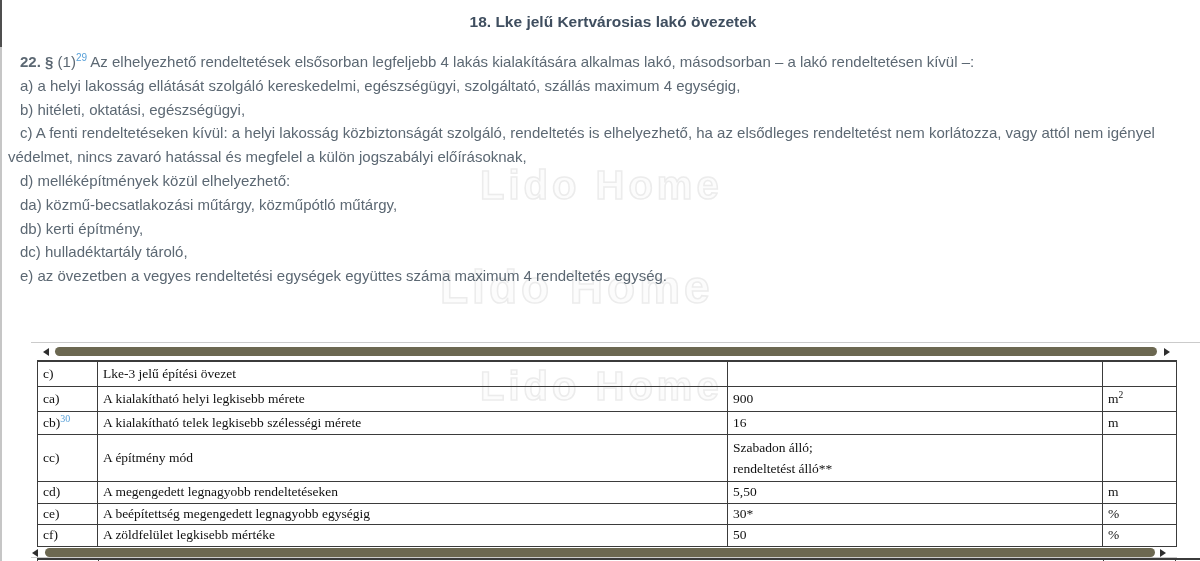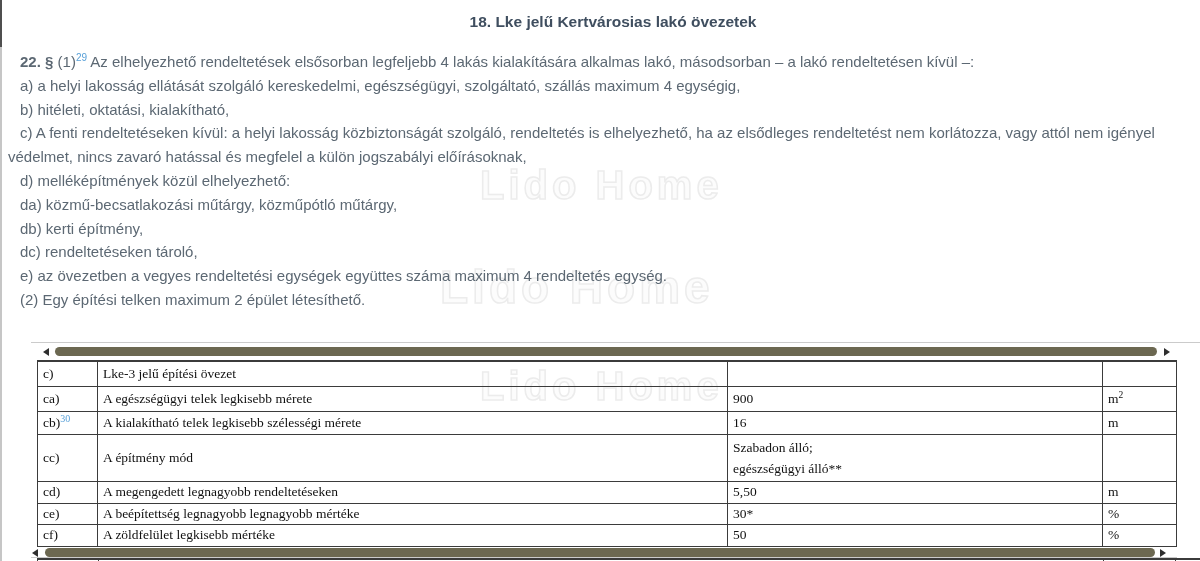--- a/index.html
+++ b/index.html
@@ -56,28 +56,27 @@
 
   <div class="watermark wm1">Lido Home</div>
   <div class="watermark wm2">Lido Home</div>
   <div class="watermark wm3">Lido Home</div>
 
   <div class="title">18. Lke jelű Kertvárosias lakó övezetek</div>
 
   <div class="textblock">
     <p><b>22. §</b> <span>(1)</span><sup class="ref">29</sup> <span>Az elhelyezhető rendeltetések elsősorban legfeljebb 4 lakás kialakítására alkalmas lakó, másodsorban – a lakó rendeltetésen kívül –:</span></p>
     <p>a) a helyi lakosság ellátását szolgáló kereskedelmi, egészségügyi, szolgáltató, szállás maximum 4 egységig,</p>
-    <p>b) hitéleti, oktatási, kialakítható,</p>
+    <p>b) hitéleti, oktatási, egészségügyi,</p>
     <p>c) A fenti rendeltetéseken kívül: a helyi lakosság közbiztonságát szolgáló, rendeltetés is elhelyezhető, ha az elsődleges rendeltetést nem korlátozza, vagy attól nem igényel védelmet, nincs zavaró hatással és megfelel a külön jogszabályi előírásoknak,</p>
     <p>d) melléképítmények közül elhelyezhető:</p>
     <p>da) közmű-becsatlakozási műtárgy, közműpótló műtárgy,</p>
     <p>db) kerti építmény,</p>
-    <p>dc) rendeltetéseken tároló,</p>
+    <p>dc) hulladéktartály tároló,</p>
     <p>e) az övezetben a vegyes rendeltetési egységek együttes száma maximum 4 rendeltetés egység.</p>
-    <p>(2) Egy építési telken maximum 2 épület létesíthető.</p>
   </div>
 
   <div class="hline" style="left:31px;top:342px;width:1169px;"></div>
   <div class="tri tri-left" style="left:43px;top:348px;"></div>
   <div class="hthumb" style="left:55px;top:347px;width:1102px;"></div>
   <div class="tri tri-right" style="left:1164px;top:348px;"></div>
 
   <table class="ztable">
     <colgroup>
         <col style="width:60px">
@@ -87,48 +86,48 @@
       </colgroup>
     <tbody>
         <tr style="height:25px">
       <td><span>c)</span><sup class="ref"></sup></td>
       <td class="bold">Lke-3 jelű építési övezet</td>
       <td></td>
       <td><span></span><sup></sup></td>
     </tr>
     <tr style="height:25px">
       <td><span>ca)</span><sup class="ref"></sup></td>
-      <td>A egészségügyi telek legkisebb mérete</td>
+      <td>A kialakítható helyi legkisebb mérete</td>
       <td>900</td>
       <td><span>m</span><sup>2</sup></td>
     </tr>
     <tr style="height:23px">
       <td><span>cb)</span><sup class="ref">30</sup></td>
       <td>A kialakítható telek legkisebb szélességi mérete</td>
       <td>16</td>
       <td><span>m</span><sup></sup></td>
     </tr>
     <tr style="height:47px">
       <td><span>cc)</span><sup class="ref"></sup></td>
       <td>A építmény mód</td>
       <td class="cc-val">
             <div>Szabadon álló;</div>
-            <div>egészségügyi álló**</div>
+            <div>rendeltetést álló**</div>
           </td>
       <td><span></span><sup></sup></td>
     </tr>
     <tr style="height:22px">
       <td><span>cd)</span><sup class="ref"></sup></td>
       <td>A megengedett legnagyobb rendeltetéseken</td>
       <td>5,50</td>
       <td><span>m</span><sup></sup></td>
     </tr>
     <tr style="height:21px">
       <td><span>ce)</span><sup class="ref"></sup></td>
-      <td>A beépítettség legnagyobb legnagyobb mértéke</td>
+      <td>A beépítettség megengedett legnagyobb egységig</td>
       <td>30*</td>
       <td><span>%</span><sup></sup></td>
     </tr>
     <tr style="height:22px">
       <td><span>cf)</span><sup class="ref"></sup></td>
       <td>A zöldfelület legkisebb mértéke</td>
       <td>50</td>
       <td><span>%</span><sup></sup></td>
     </tr>
   </tbody>

